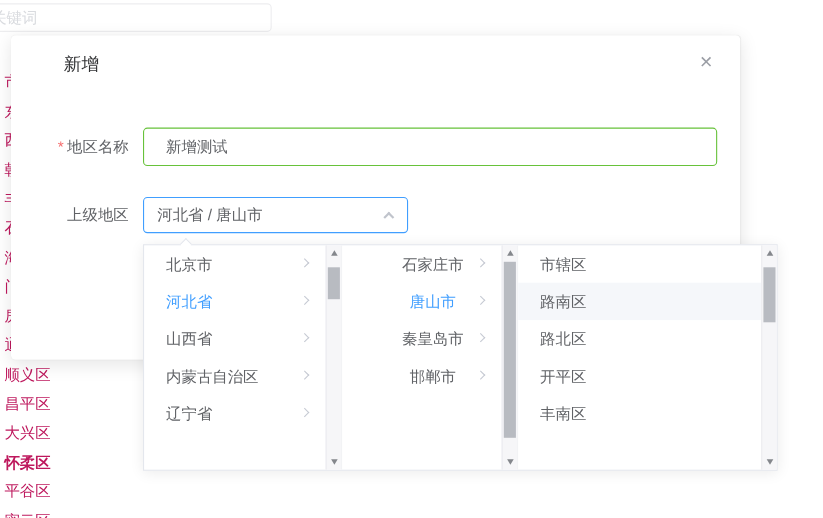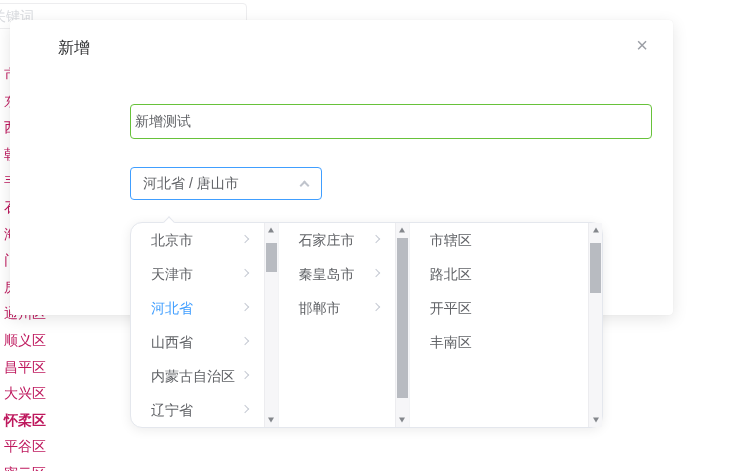--- a/index.html
+++ b/index.html
@@ -19,21 +19,21 @@
   .bg-search span {
     position:absolute; left:11px; top:4px; font-size:14px; color:#d9dbdf; white-space:nowrap;
   }
   .bg-row {
     position:absolute; left:4px; height:20px; line-height:20px;
     font-size:14px; color:#be185d; white-space:nowrap;
   }
 
   
   .modal {
-    position:absolute; left:10px; top:20px; width:663px; height:295px;
+    position:absolute; left:10px; top:32px; width:663px; height:295px;
     background:#fff; border-radius:4px; z-index:10;
     box-shadow:0 4px 16px rgba(0,0,0,0.10), 0 0 1px rgba(0,0,0,0.08);
   }
   .modal-title {
     position:absolute; left:48px; top:17px;
     font-size:16px; line-height:22px; color:#303133; font-weight:500;
   }
   .modal-close {
     position:absolute; right:21px; top:15px; width:20px; height:20px;
     font-size:20px; line-height:20px; text-align:center;
@@ -46,46 +46,46 @@
   .form-label.r1 { top:84px; height:35px; line-height:35px; }
   .form-label.r2 { top:147px; height:33px; line-height:33px; }
   .required-star { color:#f56c6c; margin-right:3px; font-size:14px; }
 
   .input-box {
     position:absolute; background:#fff; border-radius:4px;
     font-size:14px; color:#606266; white-space:nowrap; overflow:hidden;
   }
   .input-name {
     left:120px; top:84px; width:522px; height:35px;
-    border:1px solid #67c23a; line-height:33px; padding-left:4px;
+    border:1px solid #67c23a; line-height:33px; padding-left:20px;
   }
   .input-cascader {
-    left:120px; top:147px; width:192px; height:33px;
+    left:120px; top:147px; width:241px; height:33px;
     border:1px solid #409eff; line-height:31px; padding-left:12px; cursor:pointer;
   }
   .caret-up {
     position:absolute; right:13px; top:14px; width:7px; height:7px;
     border-top:2px solid #c0c4cc; border-left:2px solid #c0c4cc;
     transform:rotate(45deg);
   }
 
   
   .cascader-panel {
-    position:absolute; left:130px; top:222px; width:473px; height:206px;
-    background:#fff; border:1px solid #e4e7ed; border-radius:12px;
+    position:absolute; left:130px; top:222px; width:577px; height:206px;
+    background:#fff; border:1px solid #e4e7ed; border-radius:0;
     box-shadow:0 2px 12px rgba(0,0,0,0.08); z-index:20; display:flex;
   }
   .panel-caret {
     position:absolute; left:34px; top:-5px; width:8px; height:8px;
     background:#fff; border-left:1px solid #e4e7ed; border-top:1px solid #e4e7ed;
     transform:rotate(45deg);
   }
   .menu-col { position:relative; display:flex; height:100%; }
   .menu-col.c1 { width:180px; border-right:1px solid #f2f3f5; }
-  .menu-col.c2 { width:160px; border-right:1px solid #f2f3f5; }
+  .menu-col.c2 { width:160px; border-right:1px solid #f2f3f5;text-align:center; }
   .menu-col.c3 { width:235px; }
   .menu-list { list-style:none; margin:0; padding:0; flex:1; overflow:hidden; }
   .menu-item {
     position:relative; height:34px; line-height:34px; padding-left:20px;
     font-size:14px; color:#606266; cursor:pointer; white-space:nowrap;
   }
   .menu-item.selected { color:#409eff; font-weight:500; }
   .menu-item.hovered { background:#f5f7fa; }
   .chev-right {
     position:absolute; right:16px; top:13px; width:6px; height:6px;
@@ -135,69 +135,76 @@
       <div class="bg-row" style="top: 409.8px; font-weight: bold;">怀柔区</div>
       <div class="bg-row" style="top: 436.4px;">平谷区</div>
       <div class="bg-row" style="top: 463px;">密云区</div>
     </div>
 </div>
 
 <div class="modal">
   <div class="modal-title">新增</div>
   <div class="modal-close">×</div>
 
+  <div class="form-label r1">
+    <span class="required-star">*</span><span>地区名称</span>
+  </div>
   <div class="input-box input-name">
     <span>新增测试</span>
   </div>
 
+  <div class="form-label r2">
+    <span>上级地区</span>
+  </div>
   <div class="input-box input-cascader">
     <span>河北省 / 唐山市</span>
     <i class="caret-up"></i>
   </div>
 </div>
 
 <div class="cascader-panel">
   <i class="panel-caret"></i>
 
   <div class="menu-col c1">
     <ul class="menu-list">
         <li class="menu-item"><span>北京市</span><i class="chev-right"></i></li>
-        <li class="menu-item"><span>天津市</span><i class="chev-right"></i></li>
         <li class="menu-item selected"><span>河北省</span><i class="chev-right"></i></li>
         <li class="menu-item"><span>山西省</span><i class="chev-right"></i></li>
         <li class="menu-item"><span>内蒙古自治区</span><i class="chev-right"></i></li>
         <li class="menu-item"><span>辽宁省</span><i class="chev-right"></i></li>
       </ul>
     <div class="vscrollbar">
       <div class="sb-arrow up"></div>
       <div class="sb-track">
         <div class="sb-thumb"></div>
       </div>
       <div class="sb-arrow down"></div>
     </div>
   </div>
 
   <div class="menu-col c2">
     <ul class="menu-list">
         <li class="menu-item"><span>石家庄市</span><i class="chev-right"></i></li>
+        <li class="menu-item selected"><span>唐山市</span><i class="chev-right"></i></li>
         <li class="menu-item"><span>秦皇岛市</span><i class="chev-right"></i></li>
         <li class="menu-item"><span>邯郸市</span><i class="chev-right"></i></li>
       </ul>
     <div class="vscrollbar">
       <div class="sb-arrow up"></div>
       <div class="sb-track">
         <div class="sb-thumb"></div>
       </div>
       <div class="sb-arrow down"></div>
     </div>
   </div>
 
   <div class="menu-col c3">
     <ul class="menu-list">
         <li class="menu-item"><span>市辖区</span></li>
+        <li class="menu-item hovered"><span>路南区</span></li>
         <li class="menu-item"><span>路北区</span></li>
         <li class="menu-item"><span>开平区</span></li>
         <li class="menu-item"><span>丰南区</span></li>
       </ul>
     <div class="vscrollbar">
       <div class="sb-arrow up"></div>
       <div class="sb-track">
         <div class="sb-thumb"></div>
       </div>
       <div class="sb-arrow down"></div>

